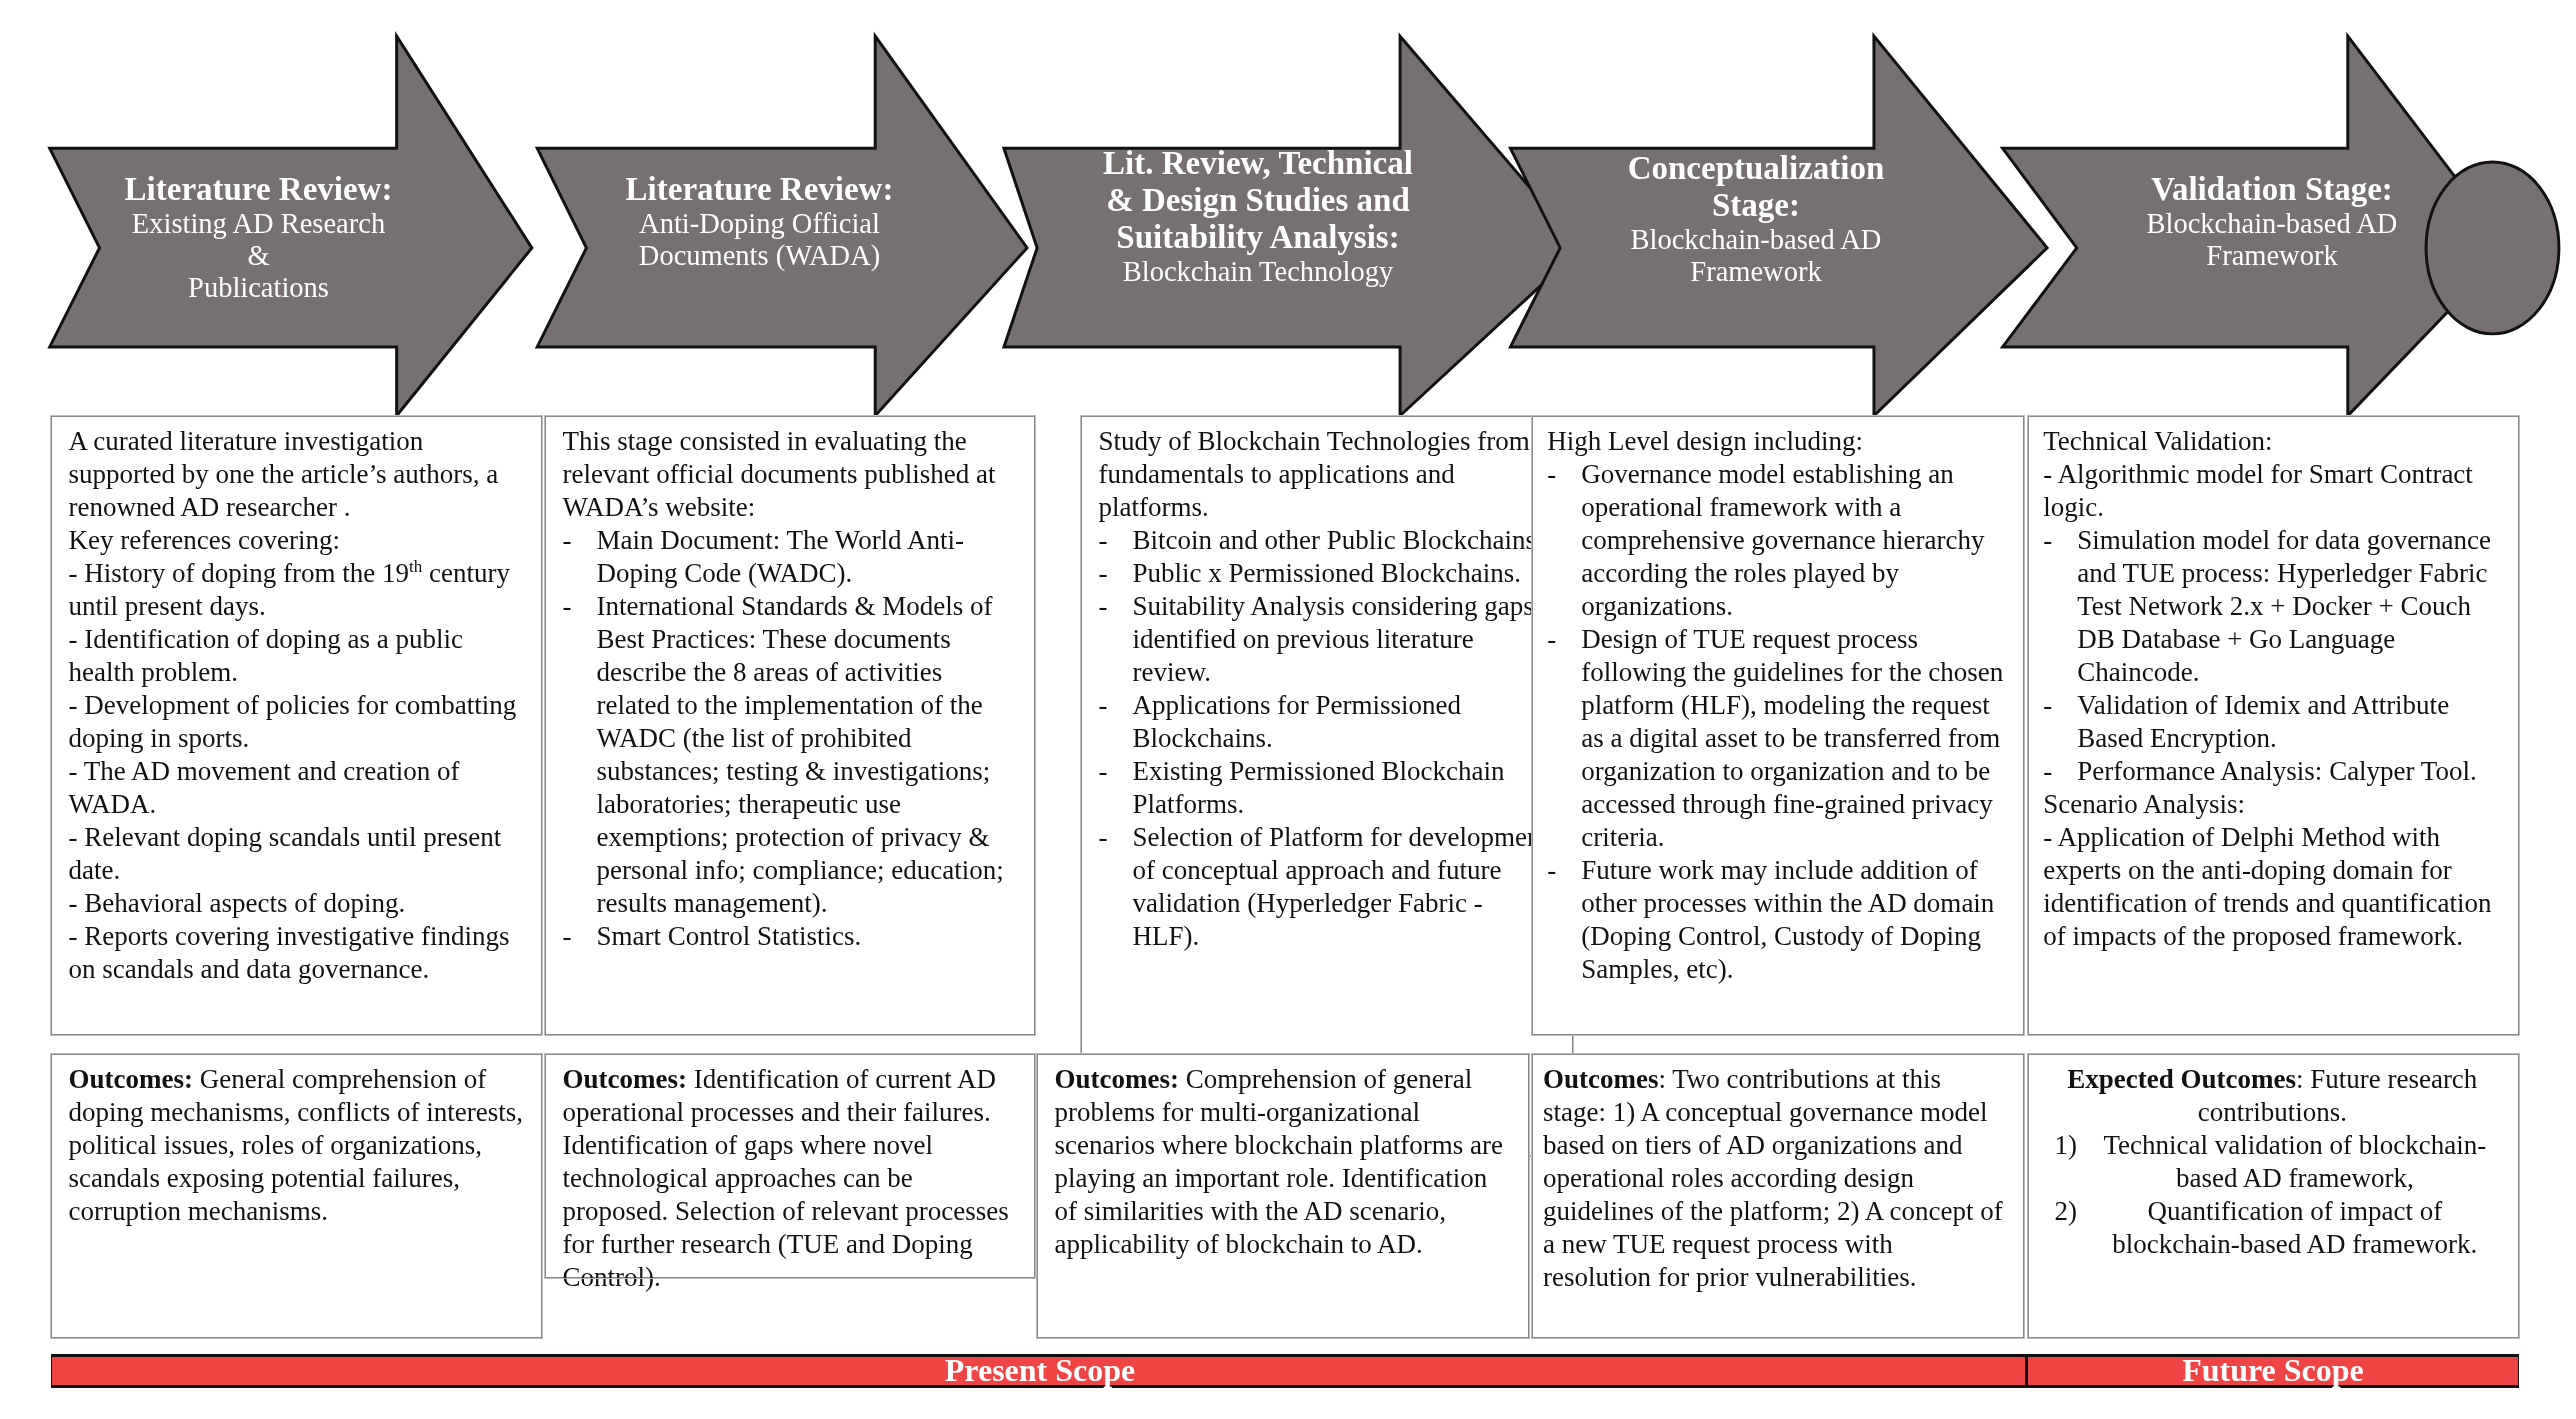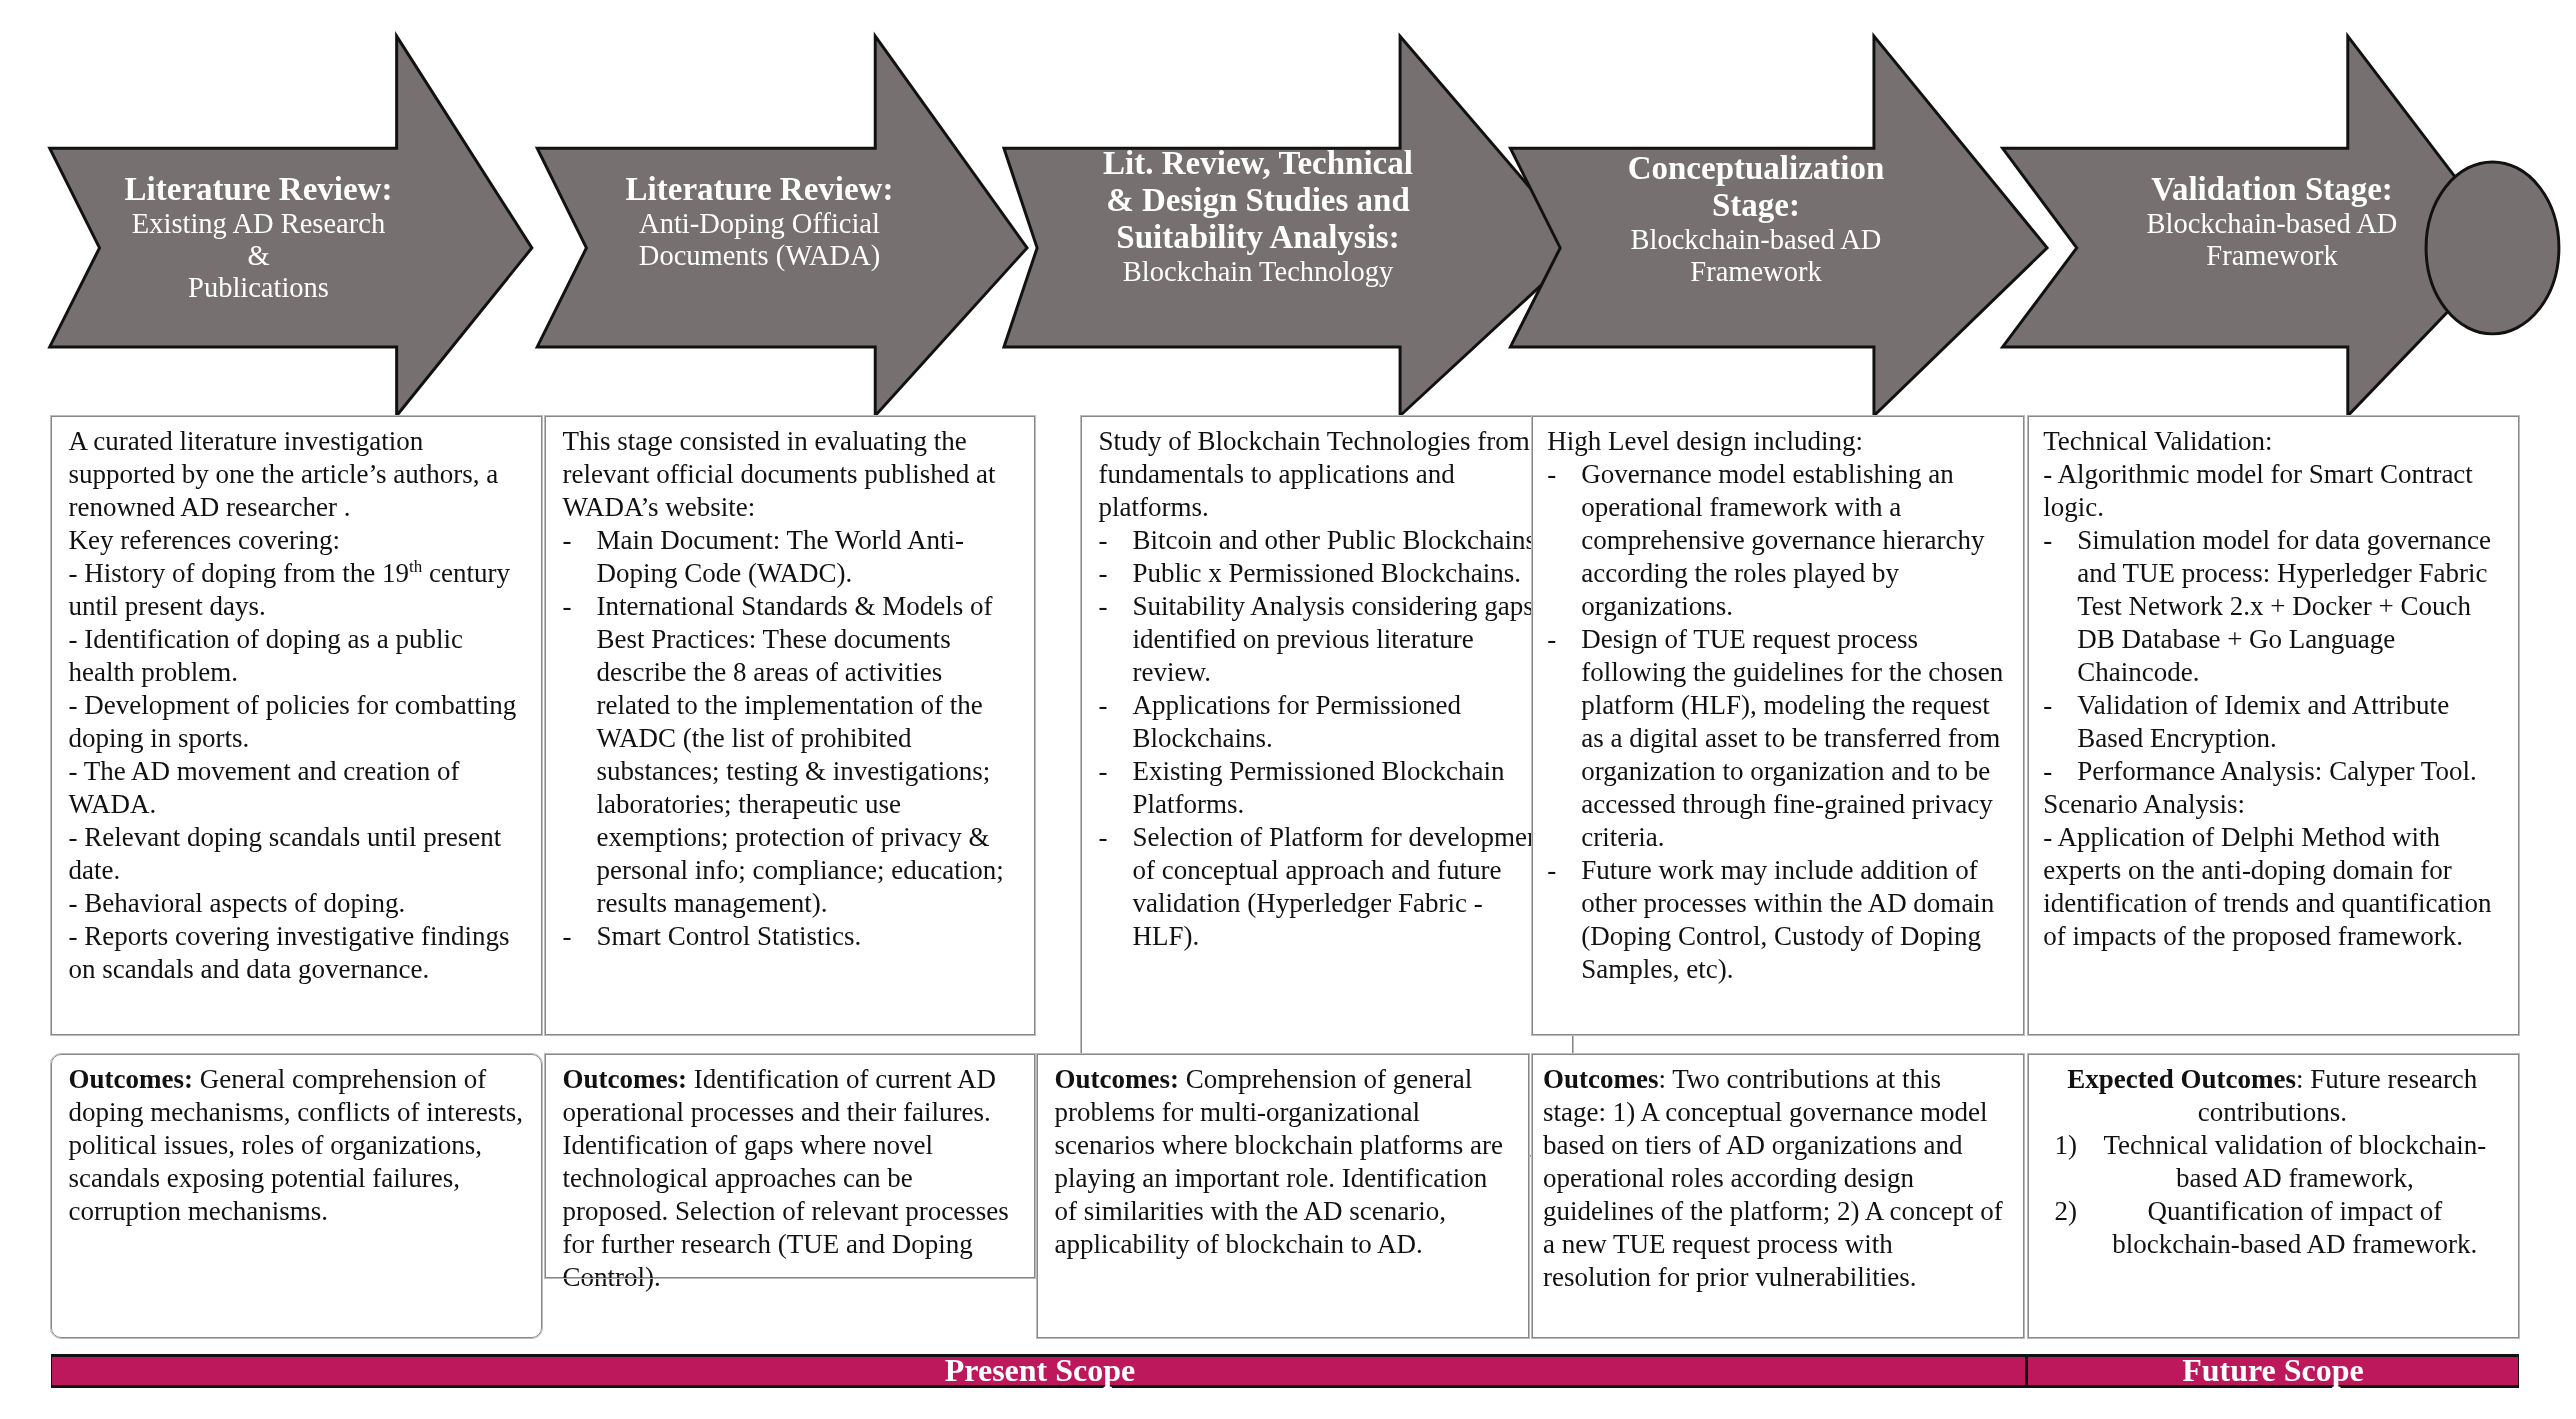--- a/index.html
+++ b/index.html
@@ -14,21 +14,21 @@
   .box { position: absolute; box-sizing: border-box; border: 1.8px solid #888;
          outline: 0.6px solid #bbb; background: #fff;
          font-family: "Liberation Serif", "DejaVu Serif", serif;
          font-size: 27px; line-height: 33px; padding: 8.3px 16.6px 6px 16.6px; }
   .box p { margin: 0; }
   .box .hang { display: flex; }
   .box .hang .mk { width: 34px; flex: 0 0 34px; }
   .box .hang .tx { flex: 1; }
   .box sup { font-size: 17px; line-height: 0; }
   .box b { font-weight: bold; }
-  .scope-bar { position: absolute; top: 1354px; height: 34px; background: #be185d;
+  .scope-bar { position: absolute; top: 1354px; height: 34px; background: #ef4444;
                border-top: 3.6px solid #111; border-bottom: 3.6px solid #111; box-sizing: border-box;
                color: #fff; font-weight: bold; font-size: 32px; line-height: 27px; text-align: center;
                font-family: "Liberation Serif", "DejaVu Serif", serif; }
 </style>
 </head>
 <body>
 
 <svg id="arrows" viewBox="0 0 4342 720" xmlns="http://www.w3.org/2000/svg">
   <polygon class="arrow-shape" points="83,250 668,250 668,61 896,418 668,701 668,585 83,585 167,418"></polygon>
   <polygon class="arrow-shape" points="905,250 1475,250 1475,61 1731,418 1475,701 1475,585 905,585 988,418"></polygon>
@@ -150,21 +150,21 @@
       <span class="tx">Validation of Idemix and Attribute Based Encryption.</span>
     </div>
   <div class="hang">
       <span class="mk">-</span>
       <span class="tx">Performance Analysis: Calyper Tool.</span>
     </div>
   <p>Scenario Analysis:</p>
   <p>- Application of Delphi Method with experts on the anti-doping domain for identification of trends and quantification of impacts of the proposed framework.</p>
 </div>
 
-<div class="box" style="left:51px; top:1054px; width:491px; height:284px;border-radius:10px;">
+<div class="box" style="left:51px; top:1054px; width:491px; height:284px;">
   <p><b>Outcomes:</b><span> General comprehension of doping mechanisms, conflicts of interests, political issues, roles of organizations, scandals exposing potential failures, corruption mechanisms.</span></p>
 </div>
 <div class="box" style="left:545px; top:1054px; width:490px; height:224px;">
   <p><b>Outcomes:</b><span> Identification of current AD operational processes and their failures. Identification of gaps where novel technological approaches can be proposed. Selection of relevant processes for further research (TUE and Doping Control).</span></p>
 </div>
 <div class="box" style="left:1037px; top:1054px; width:492px; height:284px;">
   <p><b>Outcomes:</b><span> Comprehension of general problems for multi-organizational scenarios where blockchain platforms are playing an important role. Identification of similarities with the AD scenario, applicability of blockchain to AD.</span></p>
 </div>
 <div class="box" style="left:1532px; top:1054px; width:492px; height:284px; padding-left:10px;">
   <p><b>Outcomes</b><span>: Two contributions at this stage: 1) A conceptual governance model based on tiers of AD organizations and operational roles according design guidelines of the platform; 2) A concept of a new TUE request process with resolution for prior vulnerabilities.</span></p>

